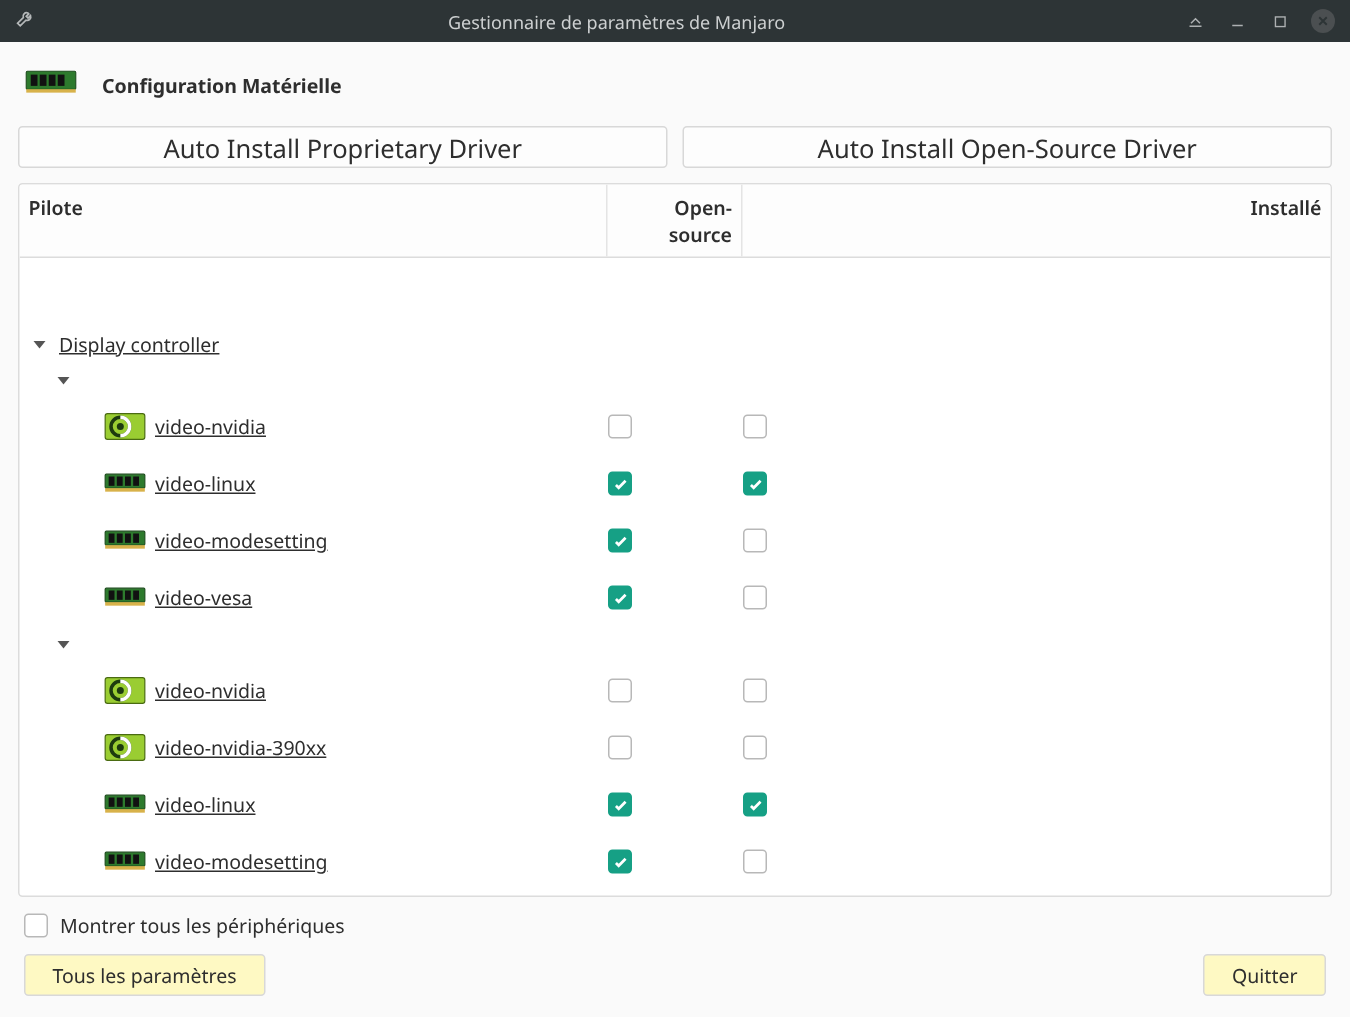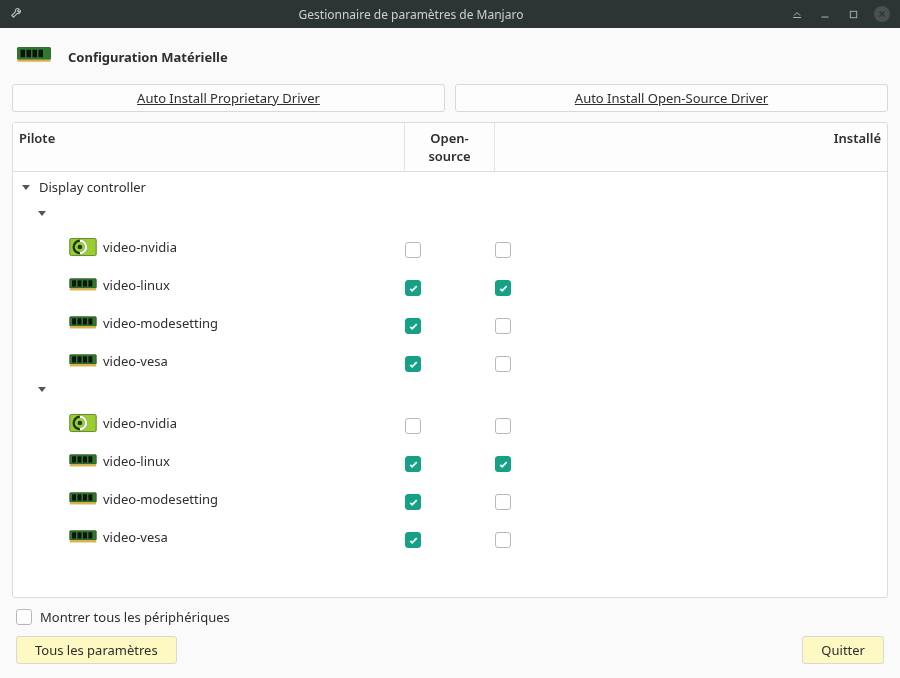--- a/index.html
+++ b/index.html
@@ -47,23 +47,22 @@
   .btn-row { display:flex; gap: 10px; margin-bottom: 10px; }
   .btn {
     flex:1;
     background:#fdfdfd;
     border:1px solid #d8d8d8;
     border-radius:3px;
     height:28px;
     display:flex;
     align-items:center;
     justify-content:center;
-    font-size:13px;
+    font-size:17px;
     cursor:pointer;
-    text-decoration:underline;
   }
   .btn-small {
     background:#fef9c3;
     border:1px solid #d8d8d8;
     border-radius:3px;
     height:28px;
     padding:0 18px;
     display:flex;
     align-items:center;
     justify-content:center;
@@ -72,44 +71,46 @@
   }
 
   .table-wrap {
     border:1px solid #dcdcdc;
     border-radius:3px;
     flex:1;
     background:#ffffff;
     overflow:hidden;
     display:flex;
     flex-direction:column;
+    gap:43px;
   }
   .thead {
     display:flex;
     border-bottom:1px solid #dcdcdc;
     font-size:13px;
     color:#2e2e2e;
     background:#fdfdfd;
   }
   .thead .th {
     padding:6px 6px;
     border-right:1px solid #e4e4e4;
   }
   .thead .th:last-child { border-right:none; }
   .col-pilote { flex:1; font-weight:600; }
-  .col-os { width:90px; text-align:center; font-weight:600; }
+  .col-os { width:90px; text-align:right; font-weight:600; }
   .col-inst { width:392px; text-align:right; font-weight:600; }
 
   .tbody { flex:1; overflow:auto; padding-top:2px; }
 
   .row {
     display:flex;
-    align-items:flex-end;
+    align-items:center;
     min-height:24px;
     padding:2px 6px 2px 0;
+    text-decoration:underline;
   }
   .row.driver { min-height:38px; }
   .cell-name { flex:1; display:flex; align-items:center; gap:6px; }
   .cell-os { width:90px; display:flex; justify-content:flex-start; padding-left:6px; }
   .cell-inst { width:392px; display:flex; justify-content:flex-start; padding-left:6px; }
   .disclosure {
     width:14px; height:14px;
     display:inline-flex; align-items:center; justify-content:center;
     cursor:pointer;
     color:#555;
@@ -355,20 +356,39 @@
       <div class="cell-os">
             <span class="chk"></span>
           </div>
       <div class="cell-inst">
             <span class="chk"></span>
           </div>
     </div>
         <div class="row driver indent-3">
       <div class="cell-name">
         <span class="drv-icon">
+              <svg width="28" height="22" viewBox="0 0 36 28">
+    <rect x="1" y="3" width="34" height="22" rx="2" fill="#9acd32" stroke="#4a6b12"></rect>
+    <circle cx="14" cy="14" r="8" fill="none" stroke="#1d3a0f" stroke-width="3"></circle>
+    <path d="M14 6 a8 8 0 0 1 0 16" fill="none" stroke="#ffffff" stroke-width="3"></path>
+    <circle cx="14" cy="14" r="3" fill="#1d3a0f"></circle>
+  </svg>
+            </span>
+        <span>video-nvidia-390xx</span>
+      </div>
+      <div class="cell-os">
+            <span class="chk"></span>
+          </div>
+      <div class="cell-inst">
+            <span class="chk"></span>
+          </div>
+    </div>
+        <div class="row driver indent-3">
+      <div class="cell-name">
+        <span class="drv-icon">
               <svg width="28" height="22" viewBox="0 0 36 24">
     <rect x="1" y="4" width="34" height="12" rx="1" fill="#2d7a2d" stroke="#1f4f1f"></rect>
     <rect x="4" y="6" width="5" height="8" fill="#111"></rect>
     <rect x="11" y="6" width="5" height="8" fill="#111"></rect>
     <rect x="18" y="6" width="5" height="8" fill="#111"></rect>
     <rect x="25" y="6" width="5" height="8" fill="#111"></rect>
     <rect x="1" y="16" width="34" height="3" fill="#d8b24a"></rect>
   </svg>
             </span>
         <span>video-linux</span>

